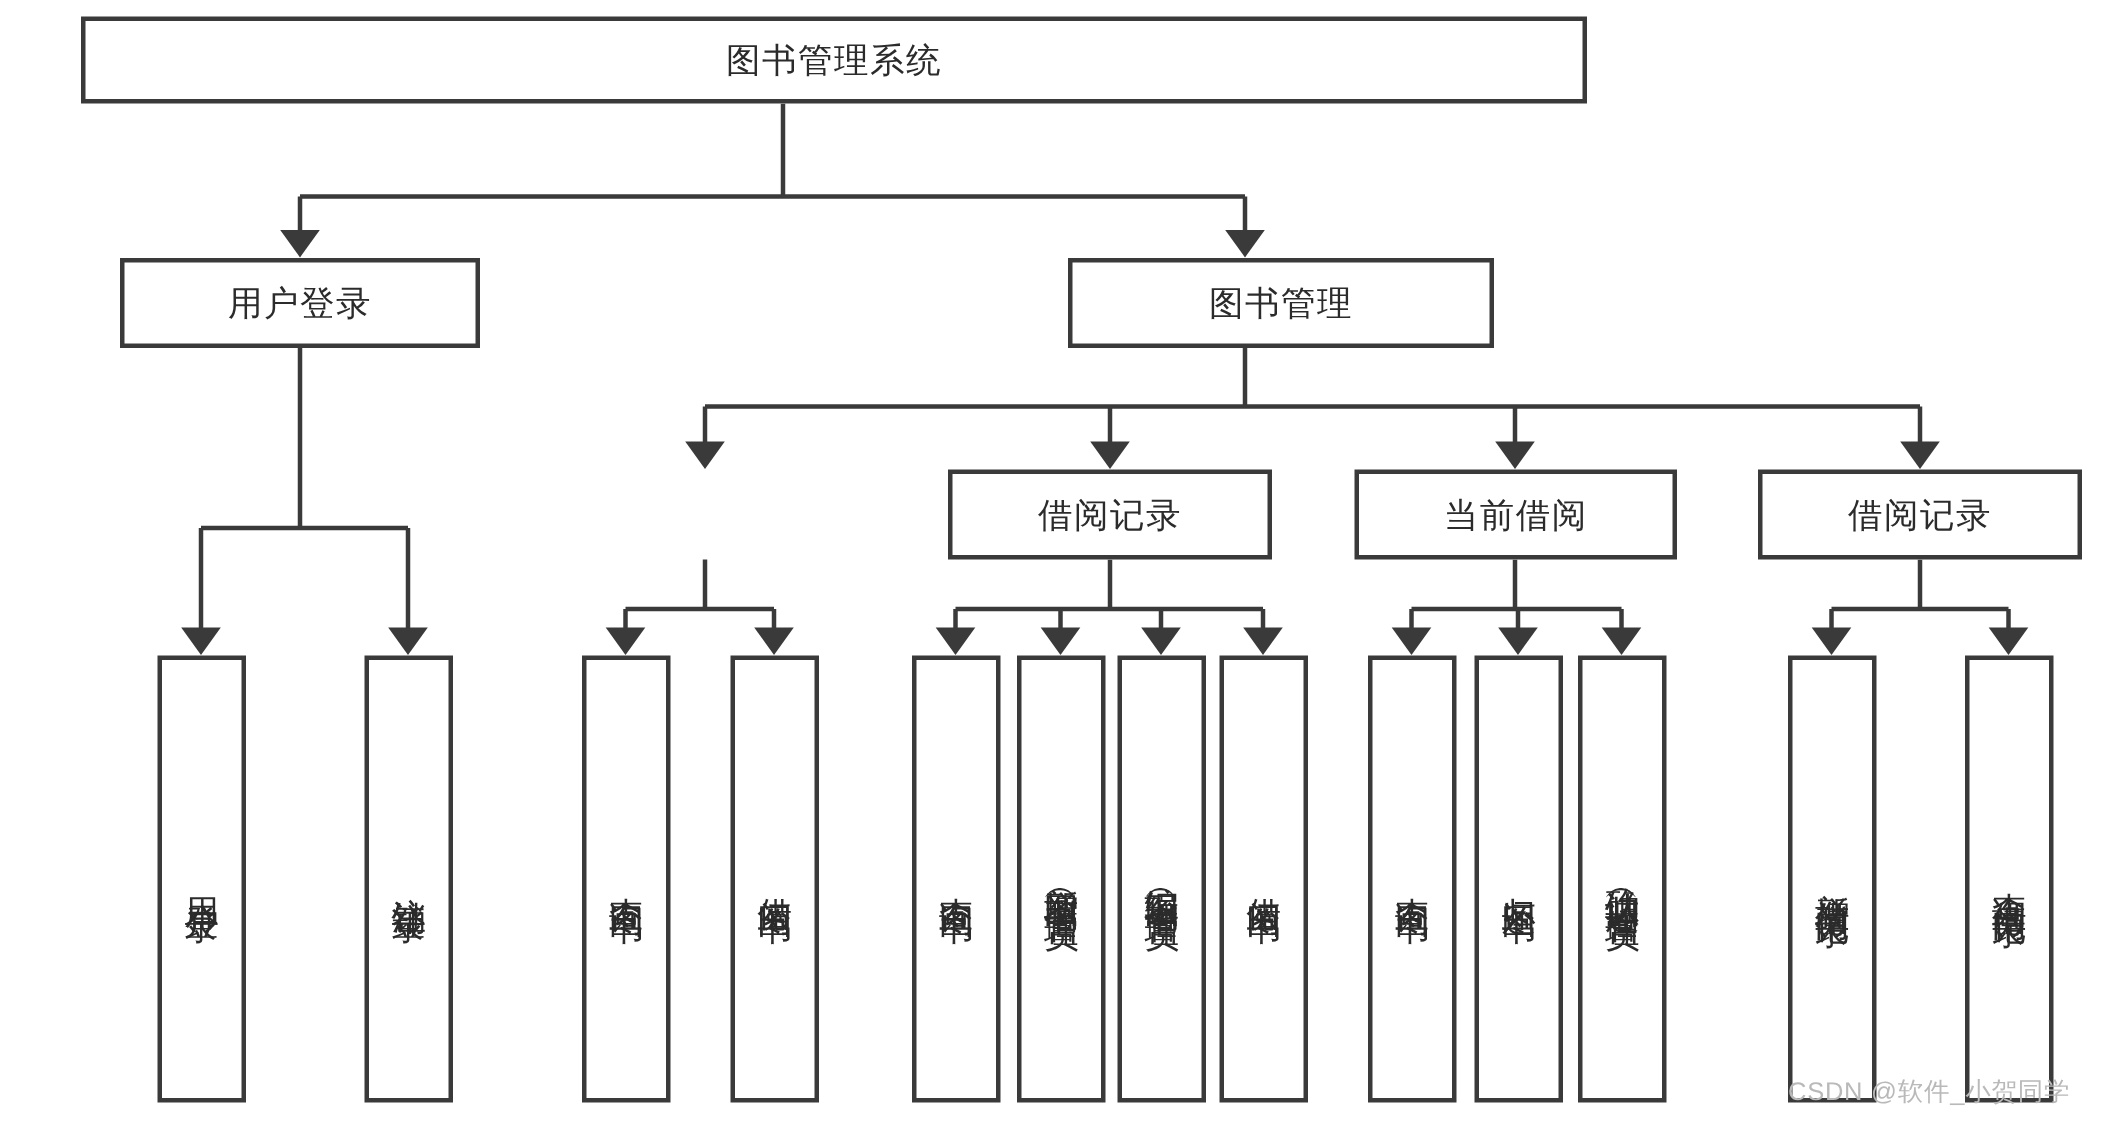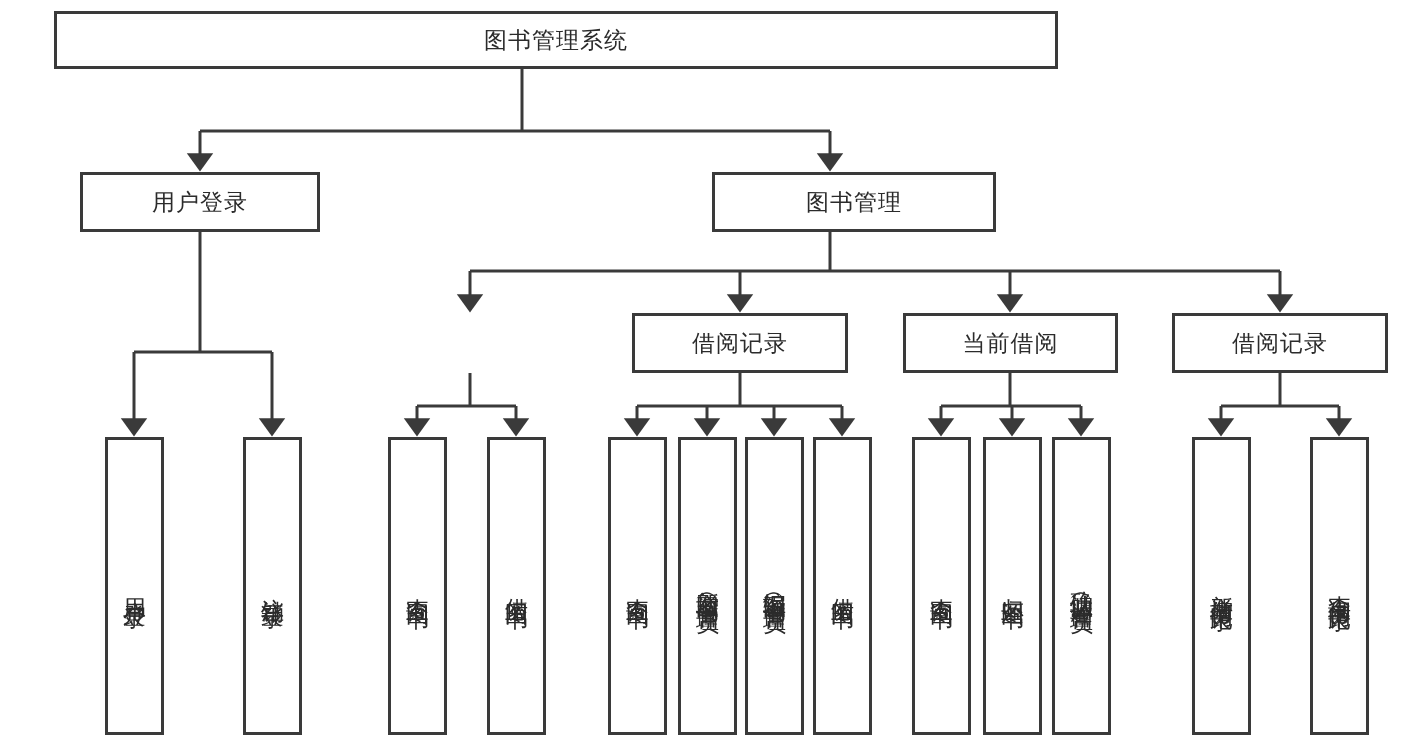--- a/index.html
+++ b/index.html
@@ -173,14 +173,15 @@
   <div class="node vert" style="left:1052px; top:437px; width:59px; height:298px;">
     <span class="vtext">确认归还（管理员）</span>
   </div>
   <div class="node vert" style="left:1192px; top:437px; width:59px; height:298px;">
     <span class="vtext">新增借阅记录</span>
   </div>
   <div class="node vert" style="left:1310px; top:437px; width:59px; height:298px;">
     <span class="vtext">查询借阅记录</span>
   </div>
 
+  <div class="watermark" style="left:1192px; top:716px;">CSDN @软件_小贺同学</div>
 
 </div>
 
 </body></html>

